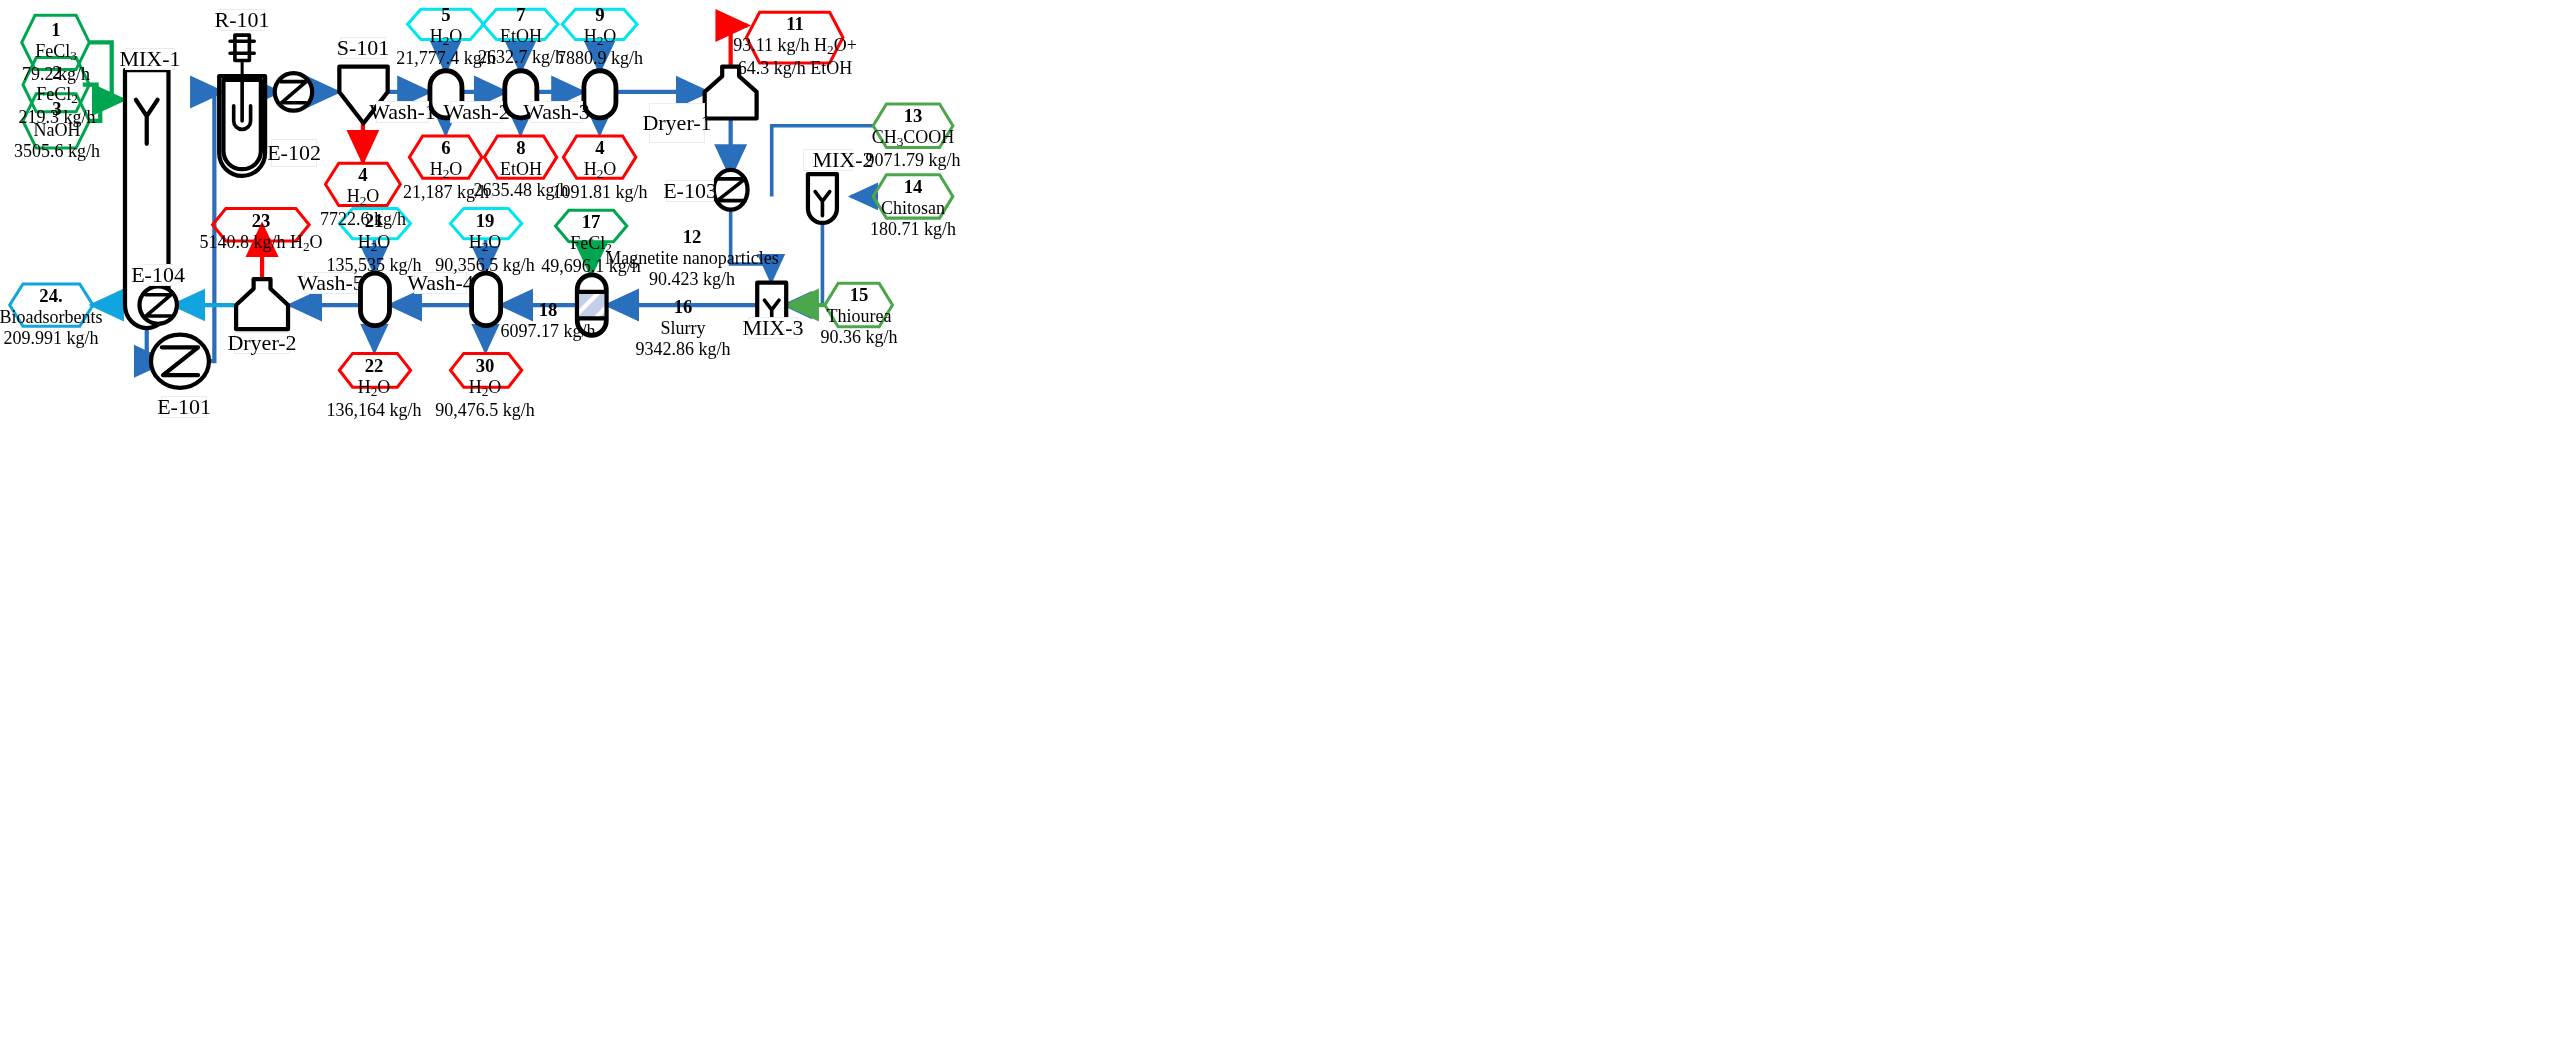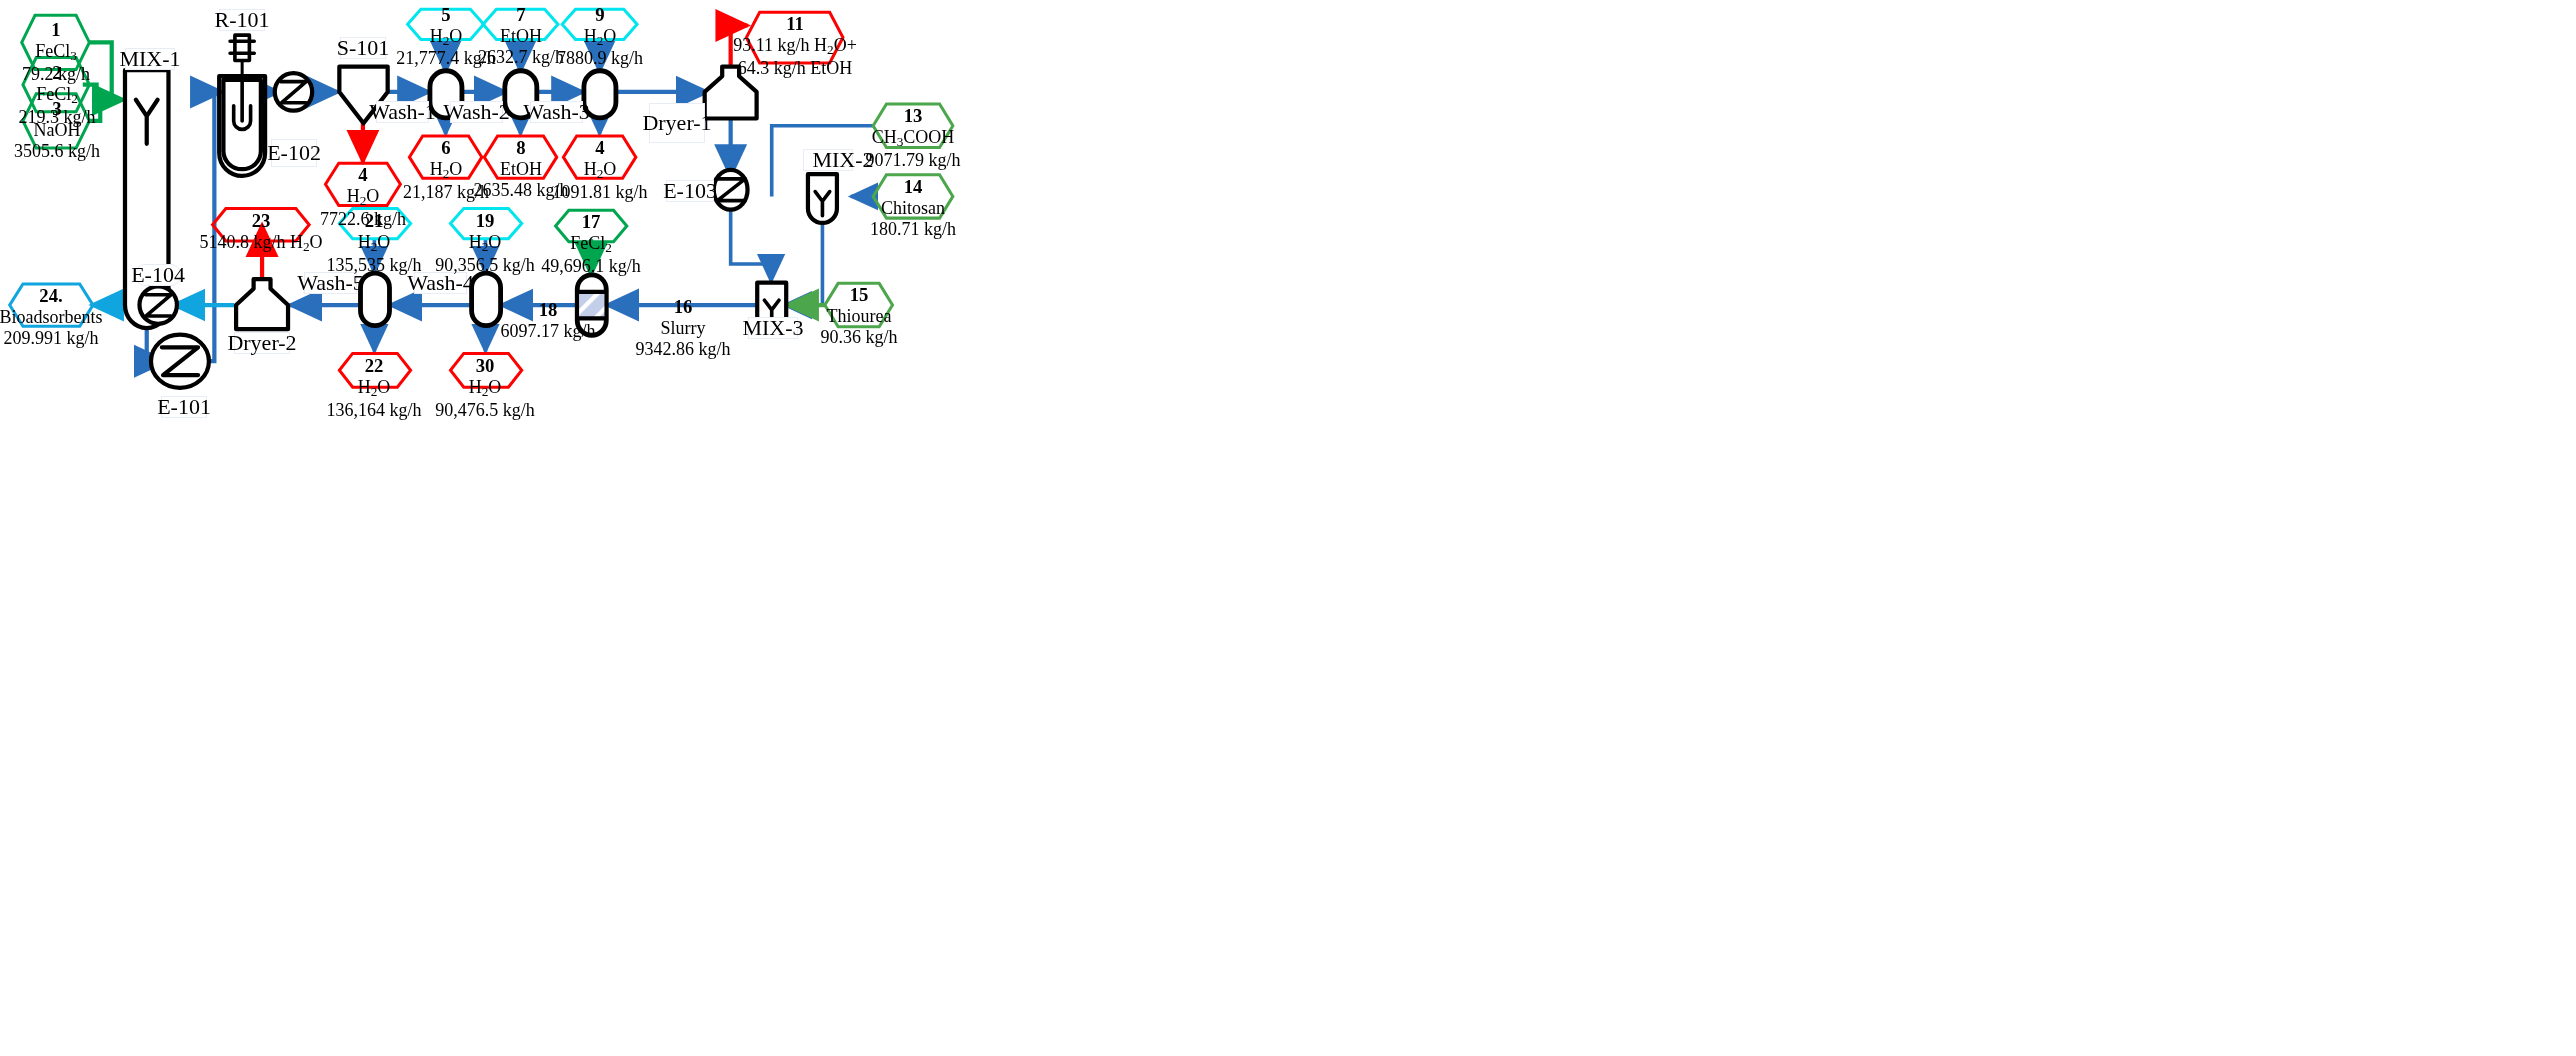--- a/index.html
+++ b/index.html
@@ -373,20 +373,25 @@
   <div class="streamtext" style="left:600px;top:137px;">
       <span class="num">4</span>
       <span class="ln">H<span class="sub">2</span>O</span>
       <span class="ln">1091.81 kg/h</span>
     </div>
   <div class="streamtext" style="left:795px;top:13.3px;">
       <span class="num">11</span>
       <span class="ln">93.11 kg/h H<span class="sub">2</span>O+</span>
       <span class="ln">64.3 kg/h  EtOH</span>
     </div>
+  <div class="streamtext" style="left:692px;top:226px;">
+      <span class="num">12</span>
+      <span class="ln">Magnetite nanoparticles</span>
+      <span class="ln">90.423 kg/h</span>
+    </div>
   <div class="streamtext" style="left:913px;top:105px;">
       <span class="num">13</span>
       <span class="ln">CH<span class="sub">3</span>COOH</span>
       <span class="ln">9071.79 kg/h</span>
     </div>
   <div class="streamtext" style="left:913px;top:176px;">
       <span class="num">14</span>
       <span class="ln">Chitosan</span>
       <span class="ln">180.71 kg/h</span>
     </div>

